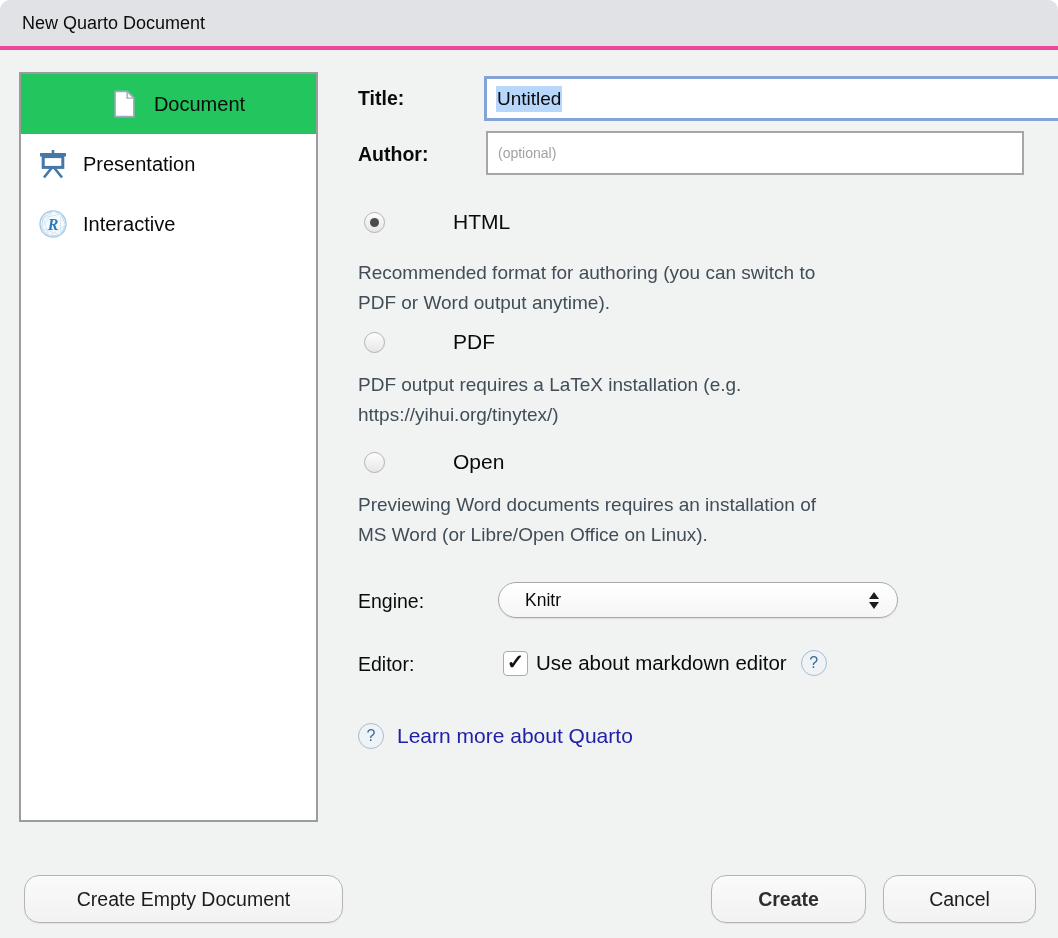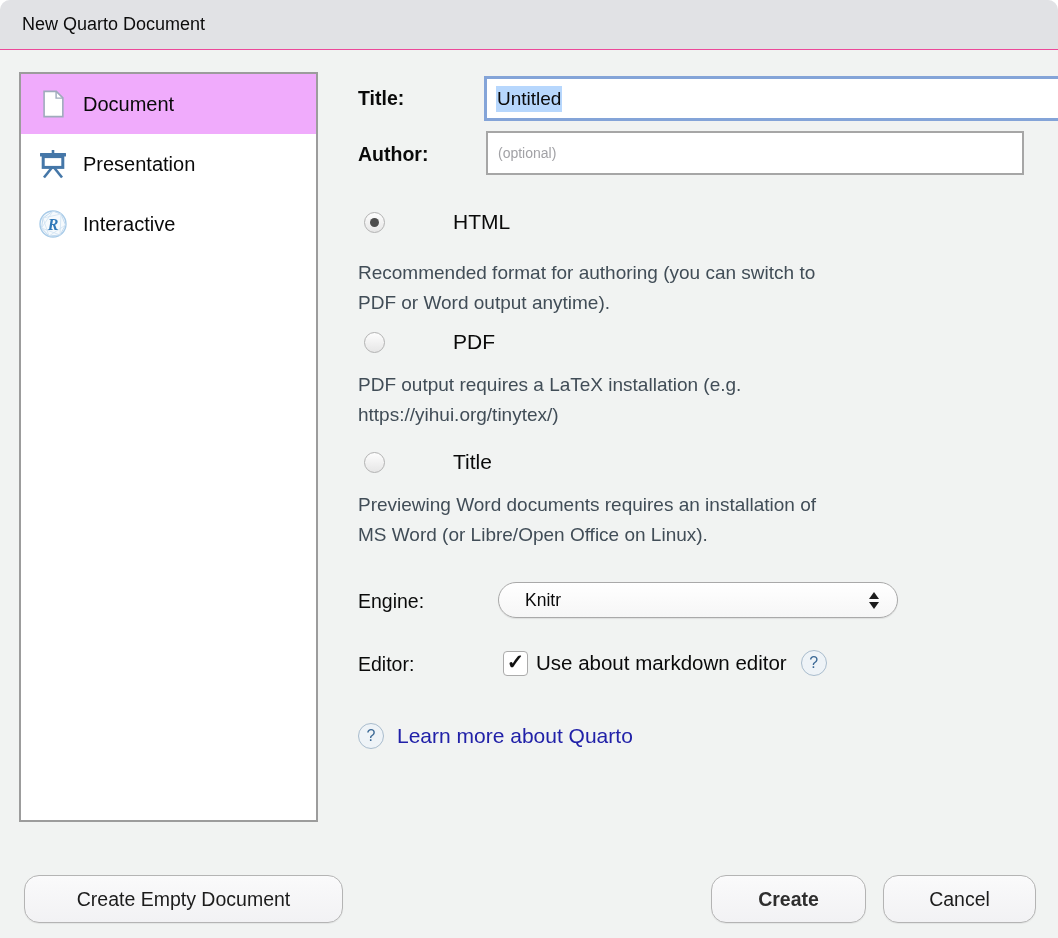--- a/index.html
+++ b/index.html
@@ -12,37 +12,37 @@
     position: relative;
     width: 1058px; height: 938px;
     background: #f1f3f2;
     border-radius: 10px 10px 0 0;
     overflow: hidden;
   }
   
   .titlebar {
     position: absolute; left: 0; top: 0; width: 1058px; height: 50px;
     background: #e1e2e5;
-    border-bottom: 1px solid #ec4899;
+    border-bottom: 4px solid #ec4899;
     display: flex; align-items: center;
     padding-left: 22px;
   }
   .titlebar-text { font-size: 18px; color: #0c0c0c; }
 
   
   .template-list {
     position: absolute; left: 19px; top: 72px; width: 299px; height: 750px;
     background: #ffffff;
     border: 2px solid #9c9c9c;
   }
   .list-item {
     height: 60px; display: flex; align-items: center;
     padding-left: 15px; cursor: default;
   }
-  .list-item.selected { background: #f0abfc; }
+  .list-item.selected { background: #22c55e; justify-content: center; }
   .list-item .item-icon {
     width: 34px; height: 34px; margin-right: 13px;
     display: flex; align-items: center; justify-content: center;
   }
   .list-item .item-label { font-size: 20px; color: #0a0a0a; }
 
   
   .field-label {
     position: absolute; left: 358px;
     font-size: 19.5px; font-weight: bold; color: #0a0a0a;
@@ -226,21 +226,21 @@
 
   <div class="radio-row" style="top: 330px;">
     <span class="radio-circle"></span>
     <span class="radio-label">PDF</span>
   </div>
   <div class="format-desc" style="top: 370px;">PDF output requires a LaTeX installation (e.g.
 https://yihui.org/tinytex/)</div>
 
   <div class="radio-row" style="top: 450px;">
     <span class="radio-circle"></span>
-    <span class="radio-label">Title</span>
+    <span class="radio-label">Open</span>
   </div>
   <div class="format-desc" style="top: 490px;">Previewing Word documents requires an installation of
 MS Word (or Libre/Open Office on Linux).</div>
 
   <div class="plain-label" style="top: 590px;">Engine:</div>
   <div class="engine-select">
     <span class="select-value">Knitr</span>
     <span class="spinner-arrows">
       <span class="tri-up"></span>
       <span class="tri-down"></span>

